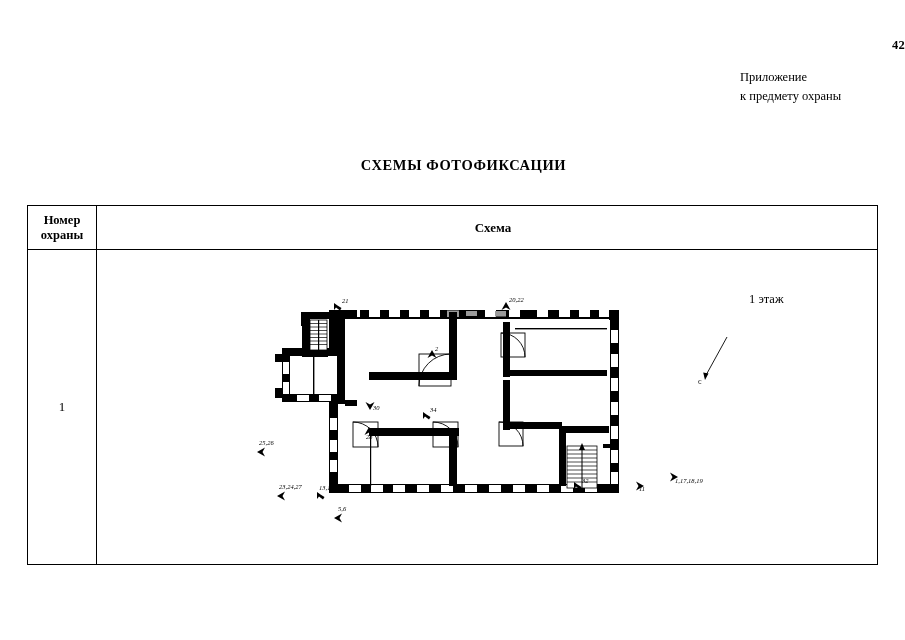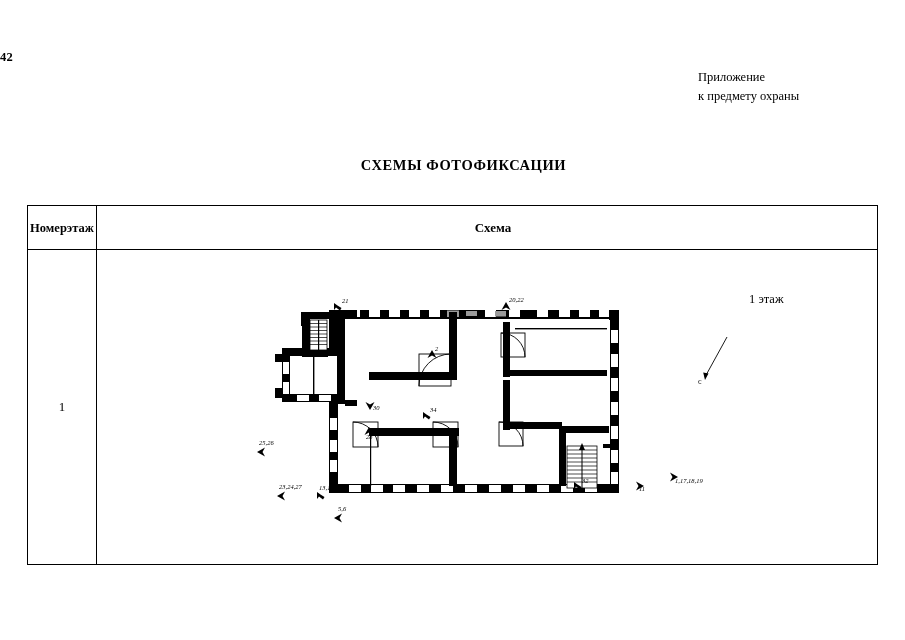--- a/index.html
+++ b/index.html
@@ -9,26 +9,25 @@
     font-family:"Liberation Serif", serif;
     color:#000;
     position:relative;
     overflow:hidden;
   }
   .page{position:absolute;inset:0;}
 
   
   .page-number{
     position:absolute;left:0;top:38px;width:905px;
-    text-align:left;font-size:12.5px;font-weight:bold;
+    text-align:right;font-size:12.5px;font-weight:bold;
     letter-spacing:.2px;
-    margin-top:12px;
   }
   .appendix{
-    position:absolute;left:698px;top:68px;
+    position:absolute;left:740px;top:68px;
     font-size:12.5px;line-height:19px;
   }
   .appendix div{white-space:nowrap;}
 
   .doc-title{
     position:absolute;left:0;top:157px;width:905px;
     text-align:center;
     padding-left:11px;
   }
   .doc-title .t1{
@@ -48,21 +47,21 @@
   }
   .tbl-head{
     position:absolute;left:0;top:0;width:100%;height:44px;
     border-bottom:1px solid #000;box-sizing:border-box;
   }
   .col-div{
     position:absolute;left:68px;top:0;bottom:0;width:1px;background:#000;
   }
   .th-num{
     position:absolute;left:0;top:0;width:68px;height:44px;
-    display:flex;align-items:center;justify-content:center;
+    display:flex;flex-direction:column;align-items:center;justify-content:center;
     font-weight:bold;font-size:12.5px;line-height:15px;
   }
   .th-sch{
     position:absolute;left:81px;right:0;top:0;height:44px;
     display:flex;align-items:center;justify-content:center;
     font-weight:bold;font-size:13px;
   }
   .cell-num{
     position:absolute;left:0;top:44px;width:68px;bottom:0;
     display:flex;align-items:center;justify-content:center;
@@ -105,21 +104,21 @@
 
   <div class="doc-title">
     <span class="t1">СХЕМЫ ФОТОФИКСАЦИИ</span>
   </div>
 
   <div class="tbl">
     <div class="col-div"></div>
     <div class="tbl-head">
       <div class="th-num">
         <span>Номер</span>
-        <span>этаж</span>
+        <span>охраны</span>
       </div>
       <div class="th-sch">Схема</div>
     </div>
 
     <div class="cell-num">
       <span>1</span>
     </div>
 
     <div class="cell-scheme">
 

